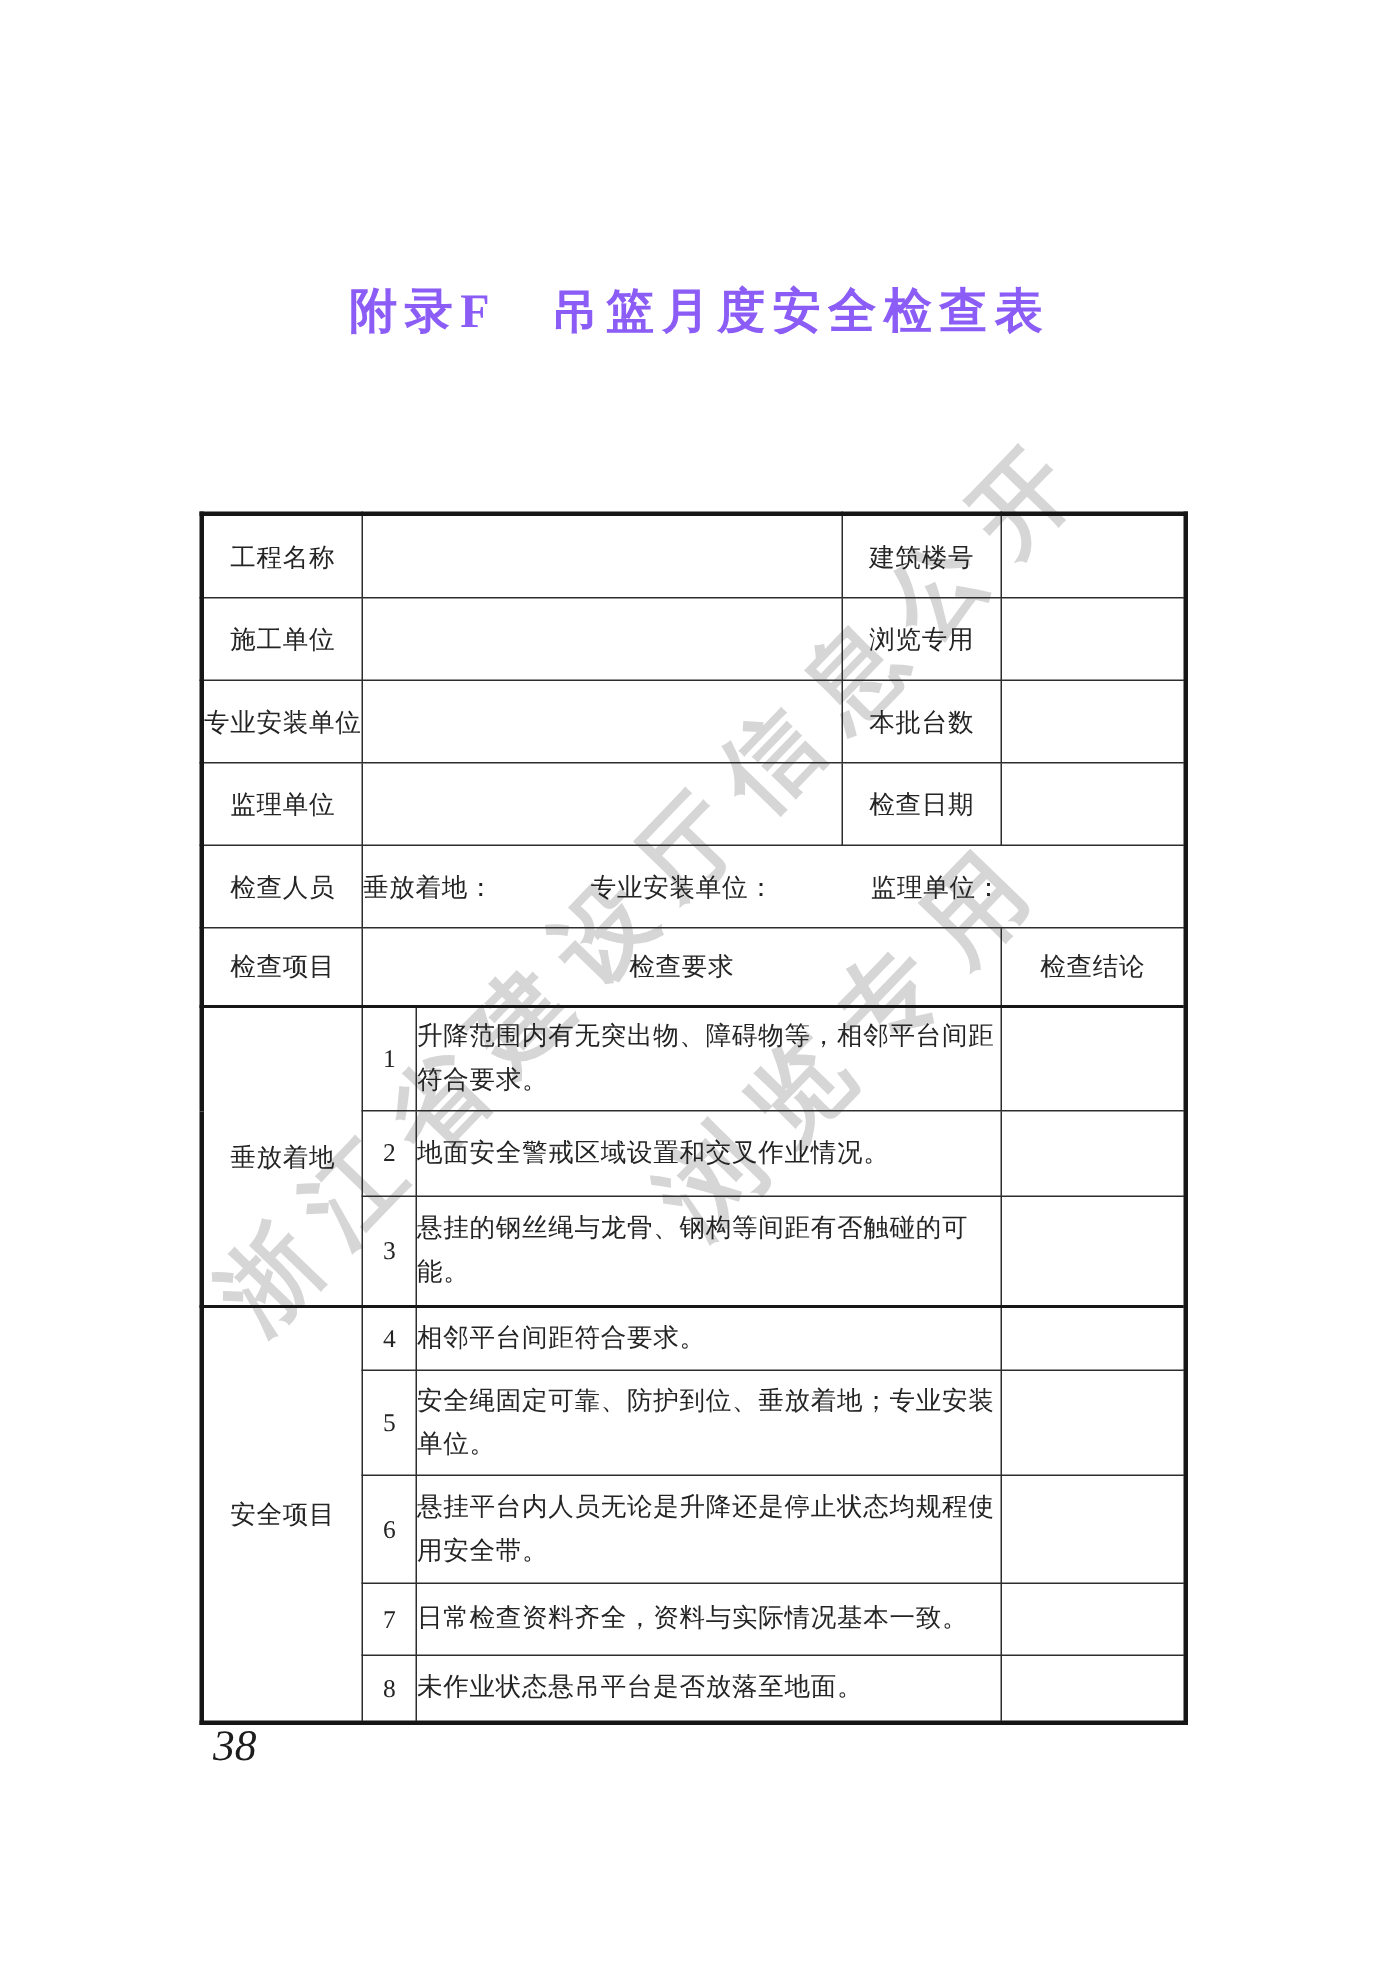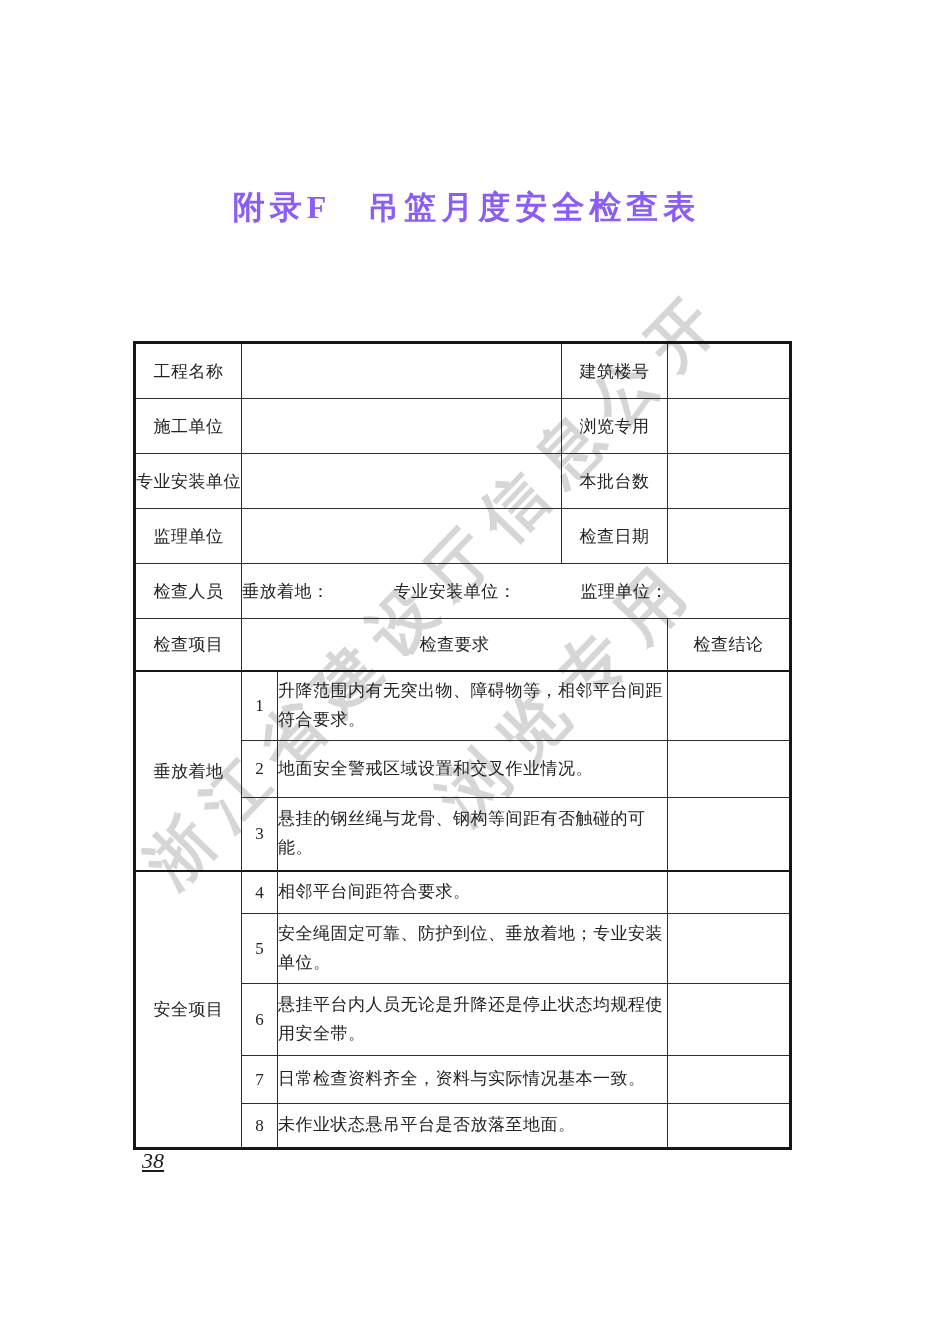--- a/index.html
+++ b/index.html
@@ -79,21 +79,21 @@
     letter-spacing:.5px;
     margin-left:29px;
   }
   td.hdr-center{text-align:center;letter-spacing:.5px;margin-top:36px;}
   td.fields{padding-left:11px;}
   td.fields span{margin-right:60px;letter-spacing:.5px;}
   td.fields span:last-child{margin-right:16px;}
   
   .page-number{
     position:absolute;left:142px;top:1148px;
-    font-size:22px;font-style:italic;color:#1c1c1c;z-index:2;text-decoration:underline;
+    font-size:29px;font-style:italic;color:#1c1c1c;z-index:2;
   }
 </style>
 </head>
 <body>
 
 <div id="page">
 
   <div class="wm wm1" style="color: rgb(204, 204, 204);">浙江省建设厅信息公开</div>
   <div class="wm wm2" style="color: rgb(204, 204, 204);">浏览专用</div>
 

